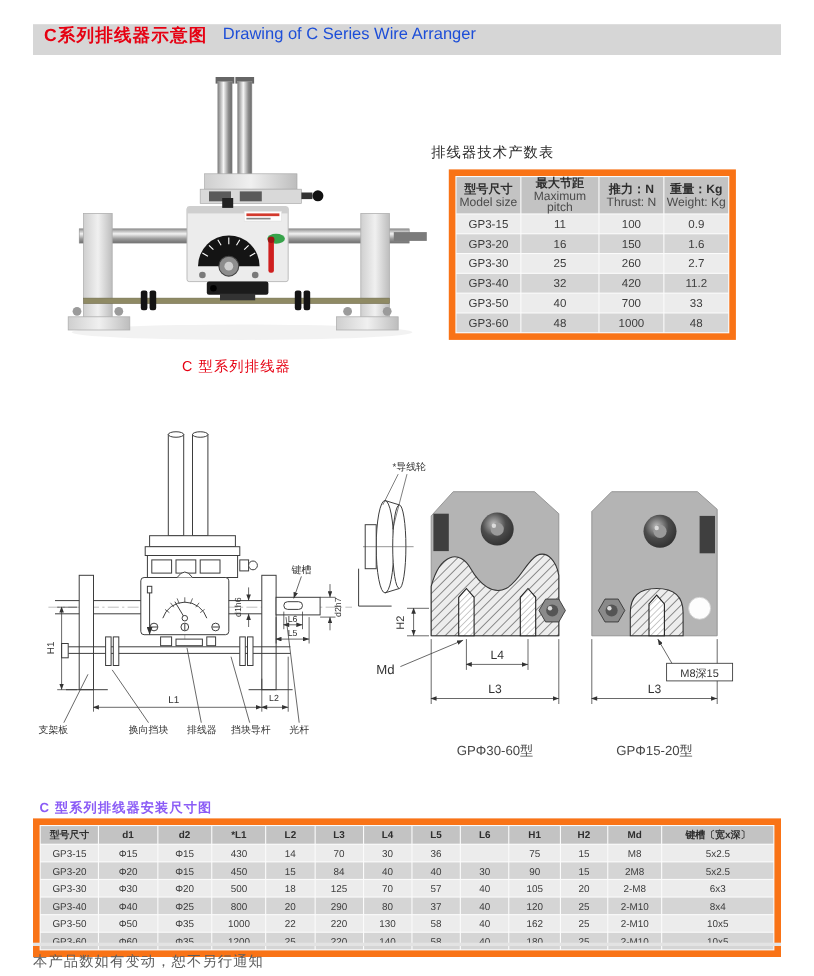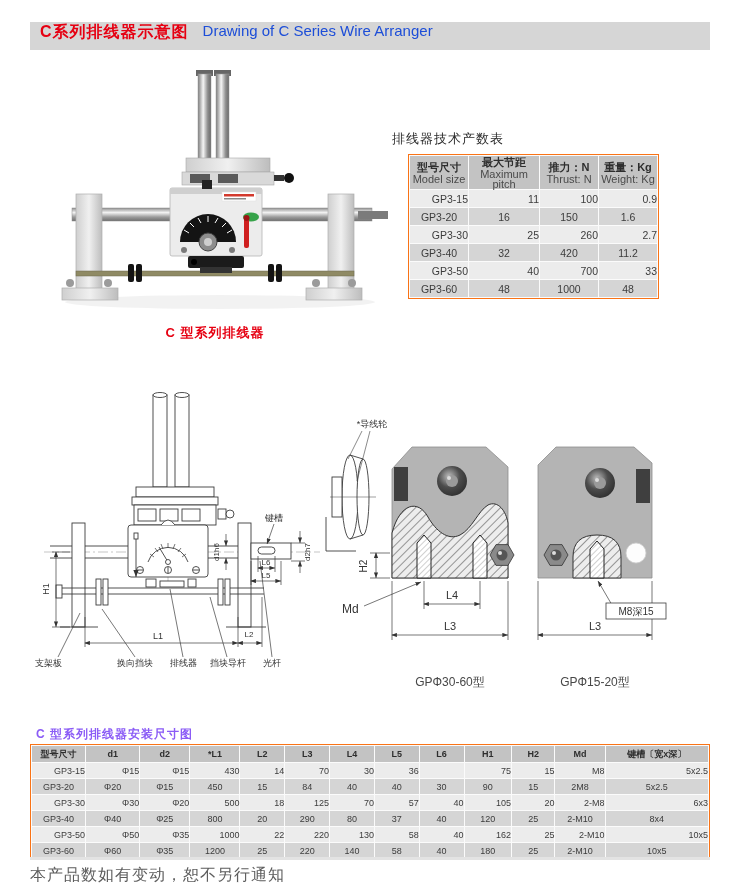--- a/index.html
+++ b/index.html
@@ -20,44 +20,44 @@
   .header-bar{
     left:30px;top:22px;width:680px;height:28px;
     background:var(--header-bar-bg,#d6d6d6);
     display:flex;align-items:flex-start;padding-left:10px;
   }
   .title-zh{font-size:16px;font-weight:bold;color:var(--accent-red,#e60012);letter-spacing:1px;}
   .title-en{font-size:15px;color:#1d4ed8;margin-left:14px;}
 
   
   .photo-caption{left:40px;top:324px;width:350px;text-align:center;
-    color:var(--accent-red,#e60012);font-size:13px;font-weight:bold;letter-spacing:1px;}
+    color:var(--accent-red,#e60012);font-size:13px;font-weight:normal;letter-spacing:1px;}
   .tech-title{left:392px;top:130px;font-size:13px;font-weight:normal;color:#2b2b2b;letter-spacing:1px;}
   .dim-title{left:36px;top:726px;font-size:12px;font-weight:bold;color:#8b5cf6;letter-spacing:1px;}
 
   
   table.datatable{border-collapse:separate;border-spacing:1px;background:#fbfbfb;
-    border:1px solid #f97316;table-layout:fixed;}
+    border:6px solid #f97316;table-layout:fixed;}
   table.datatable th{background:var(--table-header-bg,#c3c3c3);font-weight:normal;color:#2e2e2e;text-align:center;vertical-align:middle;}
   table.datatable td{text-align:center;color:#3c3c3c;vertical-align:middle;}
-  table.datatable tr.odd td{background:var(--row-light,#ececec);text-align:right;}
+  table.datatable tr.odd td{background:var(--row-light,#ececec);}
   table.datatable tr.even td{background:var(--row-dark,#d5d5d5);}
 
   #tech-table{left:408px;top:154px;width:246px;}
   #tech-table th{height:32px;}
   #tech-table .th-zh{display:block;font-size:11px;font-weight:bold;line-height:13px;}
   #tech-table .th-en{display:block;font-size:11px;color:#4a4a4a;line-height:10px;}
   #tech-table td{height:17px;font-size:10.5px;}
 
   #dim-table{left:30px;top:744px;width:680px;}
   #dim-table th{height:16px;font-size:9px;font-weight:bold;}
   #dim-table td{height:15px;font-size:9px;}
 
   .footer-rule{left:30px;top:857px;width:680px;height:3px;background:#e3e3e3;}
-  .footer-note{left:30px;top:865px;font-size:16px;color:#5d5d5d;letter-spacing:1px;}
+  .footer-note{left:30px;top:865px;font-size:13px;color:#5d5d5d;letter-spacing:1px;}
 
   svg text{font-family:"Liberation Sans","DejaVu Sans",sans-serif;}
 </style>
 </head>
 <body>
 
 <div>
 
   <div class="abs header-bar">
     <span class="title-zh">C系列排线器示意图</span>

